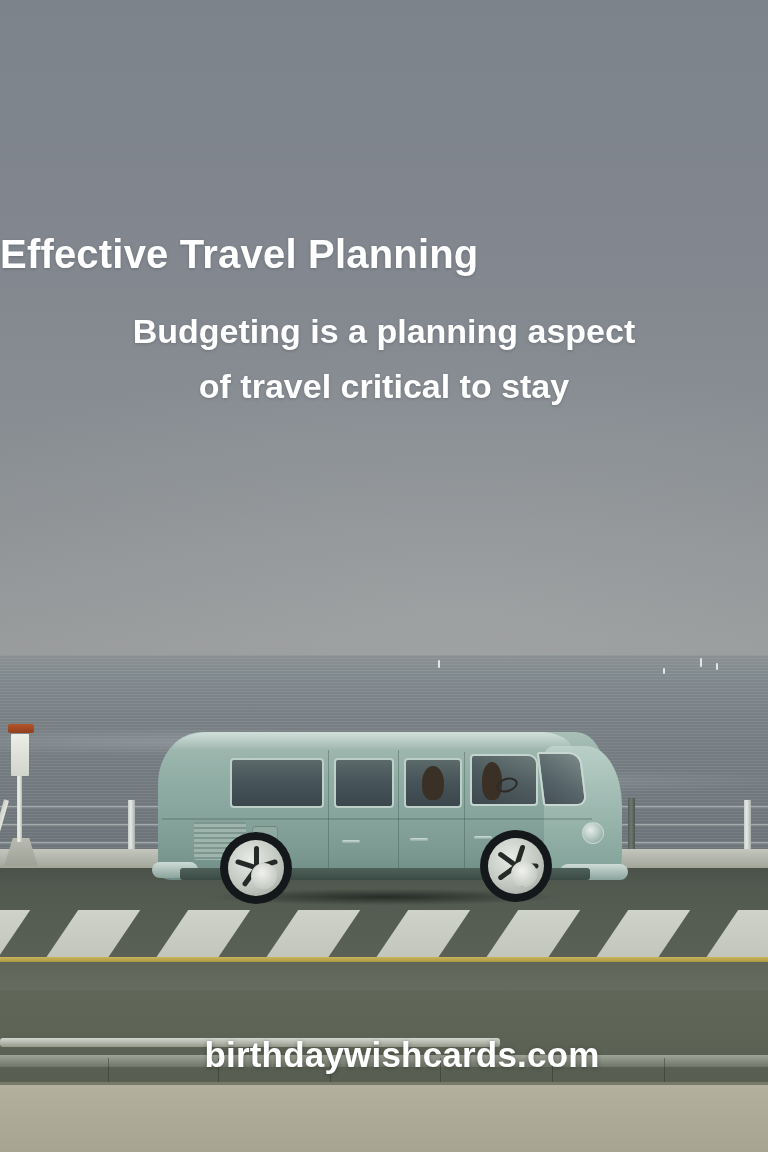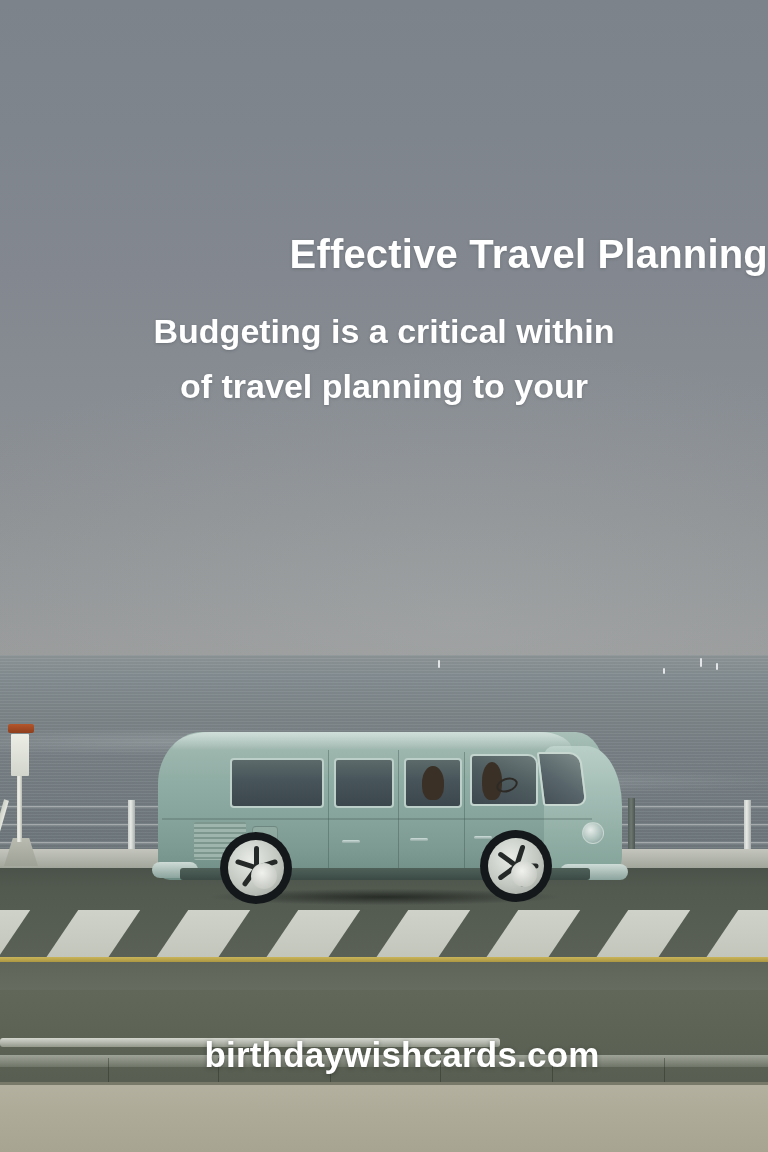--- a/index.html
+++ b/index.html
@@ -246,21 +246,21 @@
   }
   .spoke {
     position:absolute; left:26px; top:6px; width:5px; height:22px;
     background:#252a28; border-radius:3px;
     transform-origin:50% 22px;
   }
 
   
   .title {
     position:absolute; left:0; top:232px; width:768px;
-    text-align:right;
+    text-align:left;
     font-size:40px; font-weight:700; color:#ffffff;
     letter-spacing:.2px;
     text-shadow:0 1px 3px rgba(40,46,52,.28);
   }
   .subtitle {
     position:absolute; left:0; top:304px; width:768px;
     text-align:center;
     font-size:34px; font-weight:700; color:#ffffff;
     line-height:55px;
     text-shadow:0 1px 3px rgba(40,46,52,.26);
@@ -387,19 +387,19 @@
   <div class="wall-seam" style="left:330px;"></div>
   <div class="wall-seam" style="left:440px;"></div>
   <div class="wall-seam" style="left:552px;"></div>
   <div class="wall-seam" style="left:664px;"></div>
   <div class="sidewalk"></div>
   <div class="sidewalk-edge"></div>
 
   <div class="title">Effective Travel Planning</div>
 
   <div class="subtitle">
-    <span>Budgeting is a critical within</span>
-    <span>of travel planning to your</span>
+    <span>Budgeting is a planning aspect</span>
+    <span>of travel critical to stay</span>
   </div>
 
   <div class="site">birthdaywishcards.com</div>
 
 </div>
 
 </body></html>

